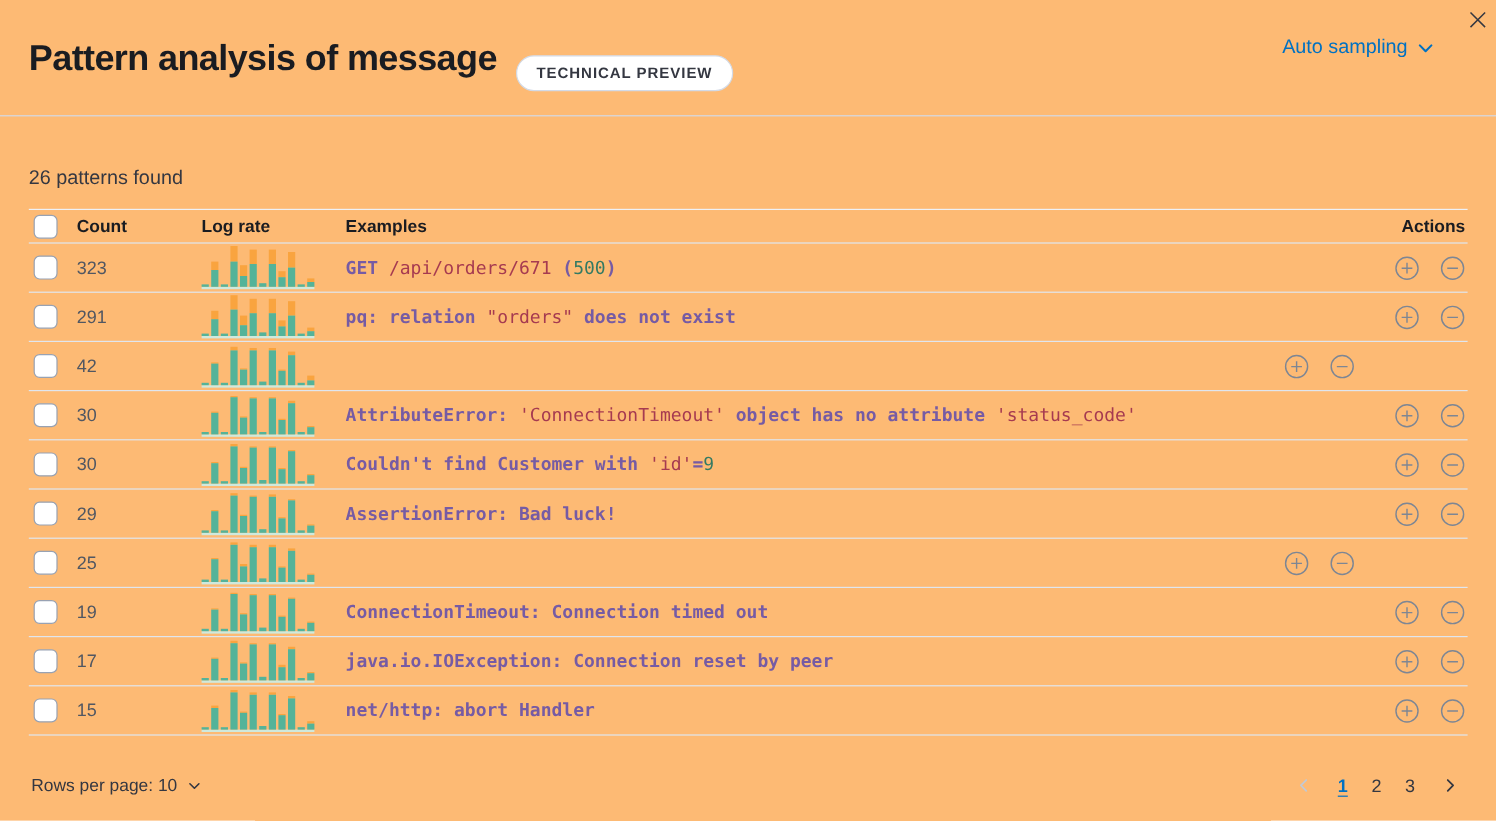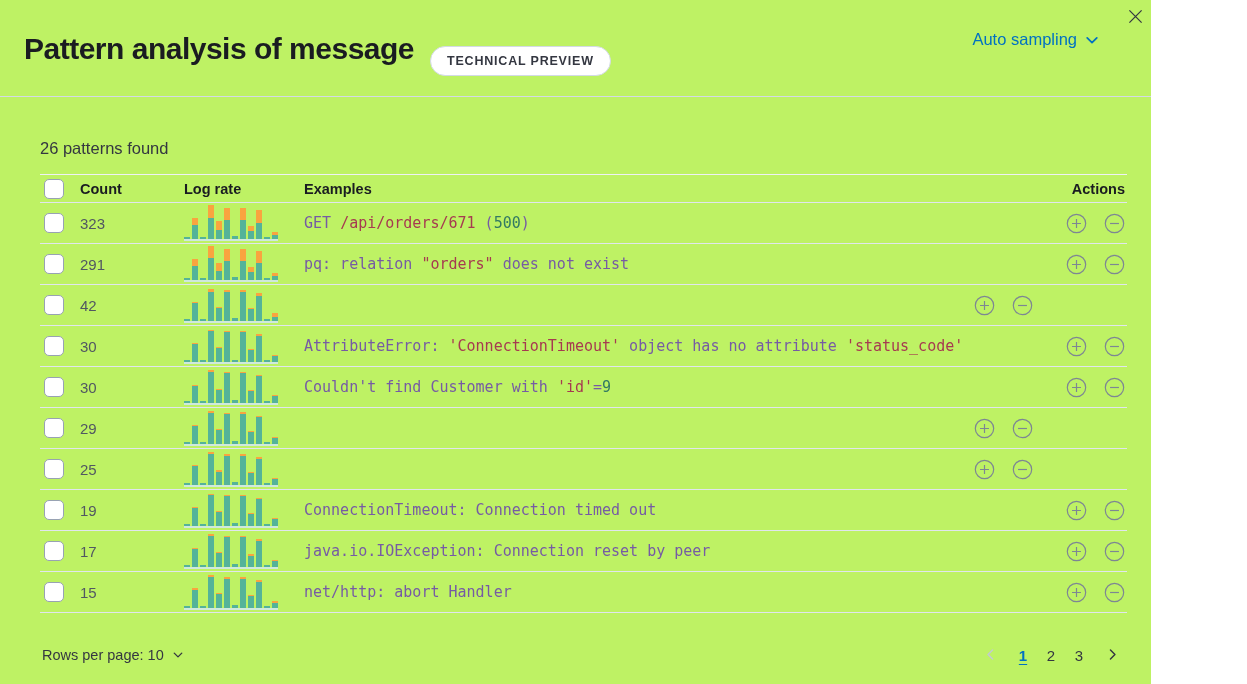--- a/index.html
+++ b/index.html
@@ -1,36 +1,36 @@
 <!DOCTYPE html>
 <html><head>
 <meta charset="utf-8">
 <style>
   * { margin:0; padding:0; box-sizing:border-box; }
   html,body { width:1247px; height:684px; background:#fff; overflow:hidden;
     font-family:"Liberation Sans", sans-serif; color:#343741; }
 
-  .flyout { width:1151px; height:684px; background:#bef264; position:relative; }
+  .flyout { width:1247px; height:684px; background:#fdba74; position:relative; }
 
   
   .flyout-header { padding:22px 24px 0 24px; height:97px;
     border-bottom:1px solid #d3dae6; position:relative;
     display:flex; align-items:flex-start; }
   .title-wrap { display:flex; align-items:center; gap:16px; }
   .flyout-title { font-size:30px; font-weight:700; color:#1a1c21; letter-spacing:-0.5px; line-height:1.2; }
   .beta-badge { border:1px solid #d3dae6; border-radius:24px; padding:0 16px;
     height:30px; display:flex; align-items:center; font-size:12.5px; font-weight:700;
     letter-spacing:0.8px; color:#343741; text-transform:uppercase; background:#fff; white-space:nowrap;margin-top:24px; }
   .sampling { position:absolute; right:52px; top:30px; display:flex; align-items:center; gap:8px;
     color:#0071c2; font-size:16.5px; cursor:pointer; }
   .close-btn { position:absolute; top:4px; right:4px; width:24px; height:24px;
     display:flex; align-items:center; justify-content:center; cursor:pointer; background:none; border:none; }
 
   
-  .body { padding:42px 24px 0 40px; }
+  .body { padding:42px 24px 0 24px; }
   .found-text { font-size:16.5px; color:#343741; margin-bottom:16px; }
 
   
   .ptable { width:100%; }
   .trow { display:grid; grid-template-columns:40px 104px 120px 1fr 92px;
     align-items:center; border-bottom:1px solid #e0e6ee; }
   .thead-row { height:29px; border-top:1px solid #eef1f6; font-weight:700; font-size:14.5px; color:#1a1c21; }
   .data-row { height:41px; }
   .col-actions { text-align:right; padding-right:2px; }
   .cell-count { font-size:15px; color:#515762; }
@@ -39,21 +39,21 @@
     background:#fff; margin-left:4px; cursor:pointer; }
 
   .spark { width:94px; height:34px; display:flex; align-items:flex-end; gap:2px;
     border-bottom:2px solid #cfe9dd; margin-top:2px; }
   .spark .bar { width:6px; display:flex; flex-direction:column; justify-content:flex-end; }
   .spark .o { background:#f9a43f; }
   .spark .g { background:#54b399; }
 
   .example { font-family:"DejaVu Sans Mono","Liberation Mono",monospace;
     font-size:15px; white-space:nowrap; overflow:hidden; }
-  .c-p { color:#765ba4; } .c-r { color:#a63a50; } .c-g { color:#337a63; }
+  .c-p { color:#765ba4;font-weight:bold; } .c-r { color:#a63a50; } .c-g { color:#337a63; }
 
   .action-btns { display:flex; gap:16px; justify-content:flex-end; }
   .icon-btn { background:none; border:none; cursor:pointer; width:22px; height:22px; padding:0;
     display:flex; align-items:center; justify-content:center; }
 
   
   .tfooter { display:flex; justify-content:space-between; align-items:center; margin-top:28px; padding:0 2px; }
   .rows-per-page { display:flex; align-items:center; gap:8px; font-size:14.5px; color:#343741; cursor:pointer; }
   .pagination { display:flex; gap:6px; }
   .page-btn { background:none; border:none; font-family:inherit; font-size:15px; color:#343741;
@@ -500,20 +500,21 @@
                 </div>
                 <div class="bar">
                   <div class="g" style="height: 2px;"></div>
                 </div>
                 <div class="bar">
                   <div class="o" style="height: 1px;"></div>
                   <div class="g" style="height: 6px;"></div>
                 </div>
               </div>
             </div>
+            <div class="example"><span class="c-p">AssertionError: Bad luck!</span></div>
             <div class="col-actions">
               <div class="action-btns">
                 <button class="icon-btn">
                   <svg width="21" height="21" viewBox="0 0 16 16">
                     <circle cx="8" cy="8" r="7" fill="none" stroke="#7d8694" stroke-width="0.9"></circle>
                     <path d="M8 4.6v6.8M4.6 8h6.8" stroke="#7d8694" stroke-width="0.9" fill="none"></path>
                   </svg>
                 </button>
                 <button class="icon-btn">
                   <svg width="21" height="21" viewBox="0 0 16 16">

